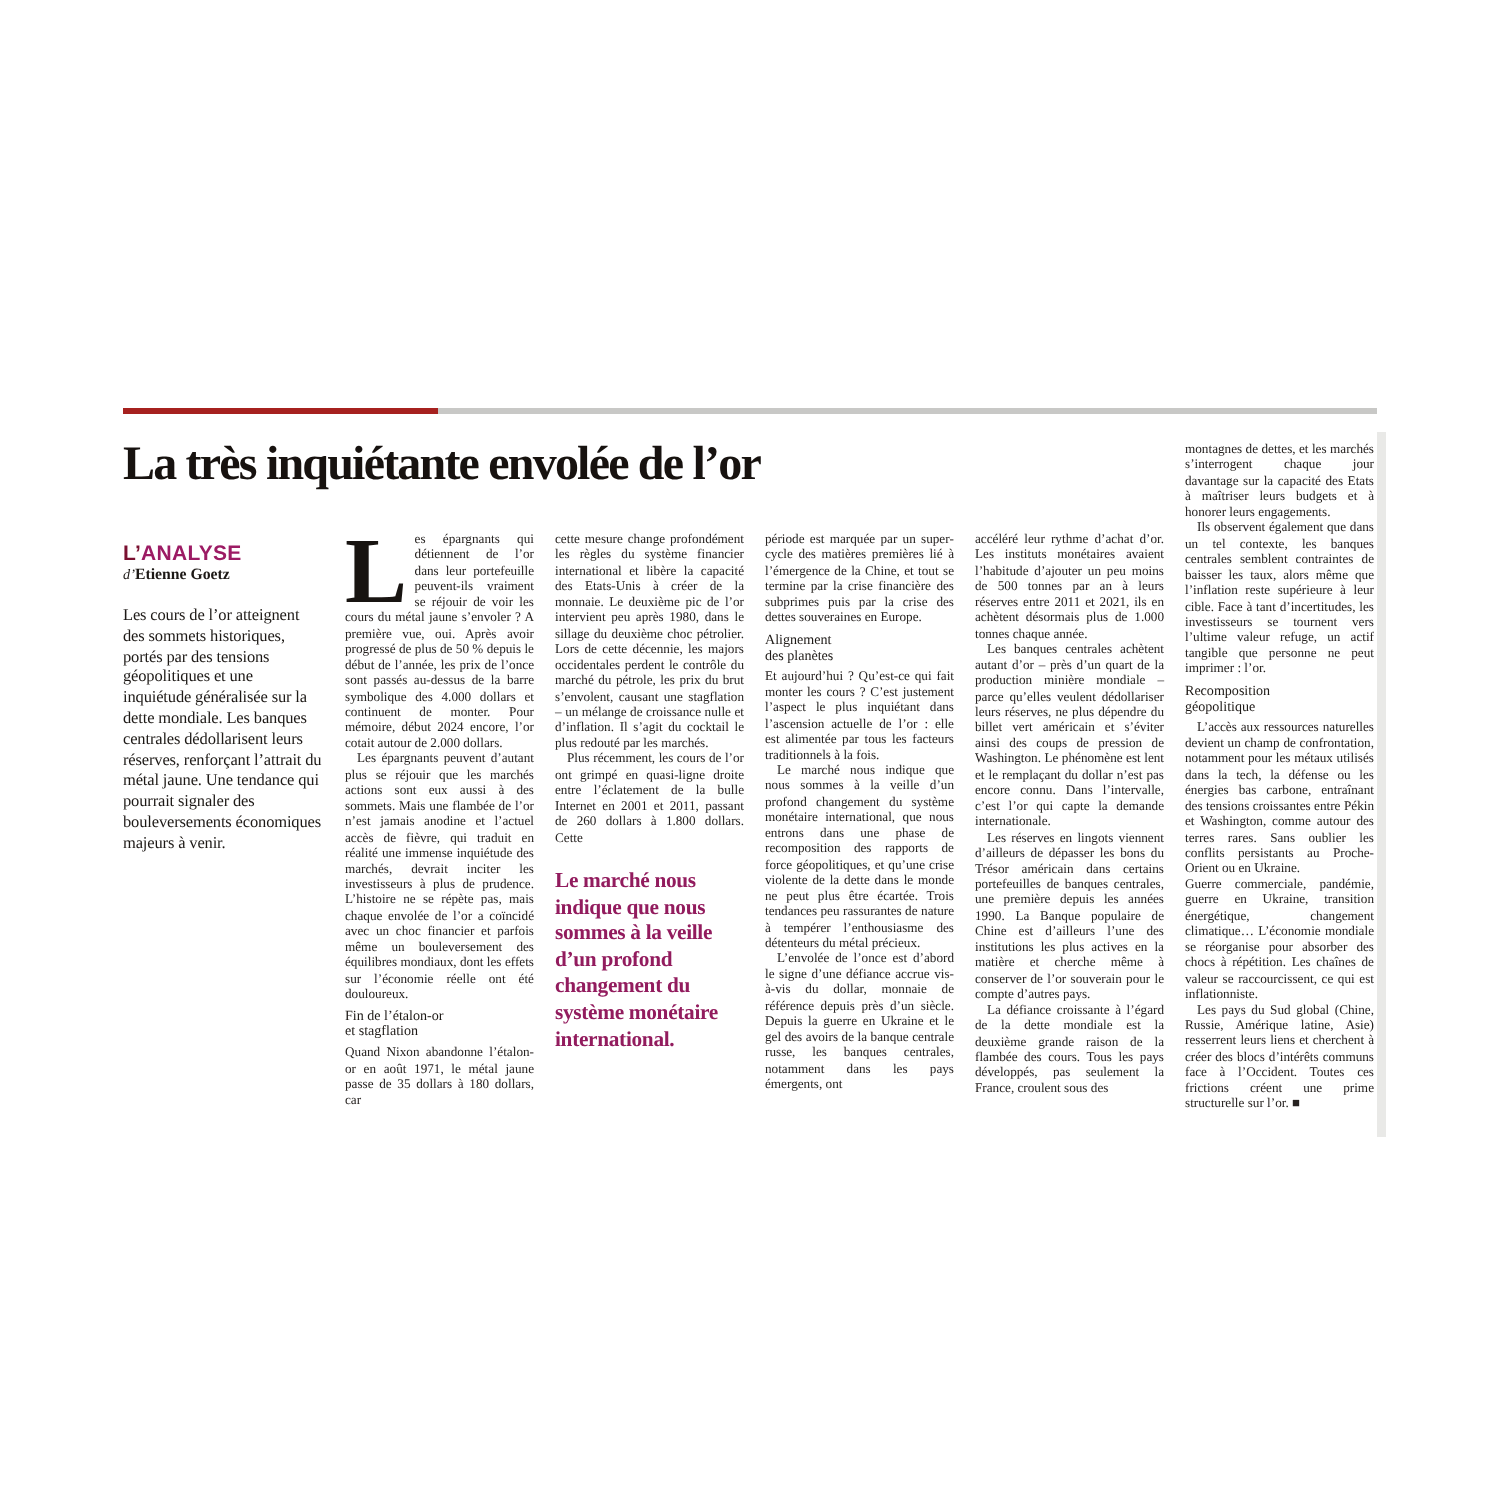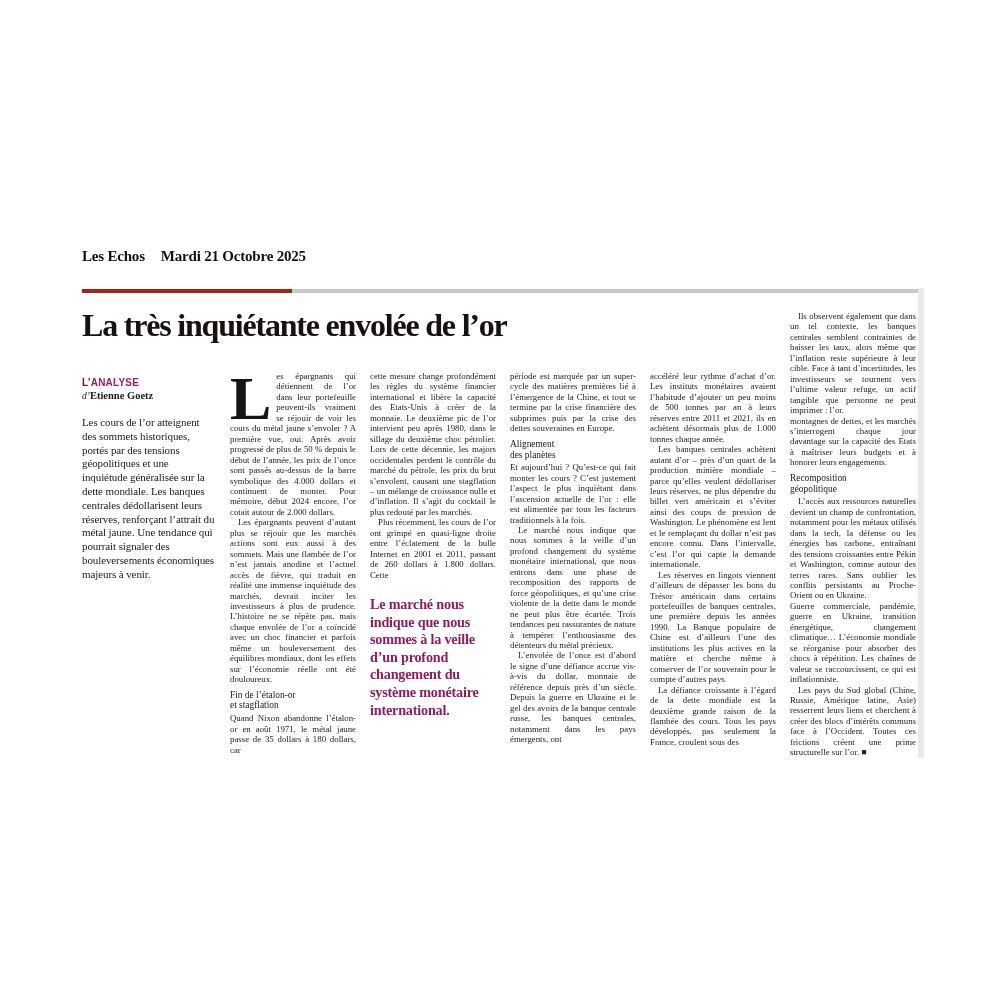--- a/index.html
+++ b/index.html
@@ -29,21 +29,21 @@
   .headline {
     font-size:32px; line-height:50px; font-weight:bold; color:#17120f;
     letter-spacing:-1.2px; margin-top:7px; margin-bottom:21px; white-space:nowrap;
   }
   .cols { display:flex; gap:14px; align-items:flex-start; }
   .col { width:126px; }
   .col-first { width:134px; padding-top:6px; }
   .col-last { width:126px; padding-top:18px; }
 
   
-  .kicker { font-family:"Liberation Sans", sans-serif; font-size:10px; font-weight:bold; letter-spacing:0.2px; }
+  .kicker { font-family:"Liberation Sans", sans-serif; font-size:14px; font-weight:bold; letter-spacing:0.2px; }
   .kicker .prefix { color:#7a1030; }
   .kicker .label { color:#9c1b64; }
   .byline { margin-top:2px; font-size:10.5px; color:#1d1916; }
   .byline .d { font-style:italic; font-weight:normal; font-size:9.5px; }
   .byline .author { font-weight:bold;margin-top:28px; }
 
   
   .standfirst {
     margin-top:15px; font-size:11px; line-height:13.8px; color:#1d1916;
     text-align:left; letter-spacing:-0.1px;
@@ -69,24 +69,20 @@
   }
 </style>
 </head>
 <body>
 
 <div class="canvas">
   <div class="scan-edge"></div>
 
   <div class="paper">
 
-    <div class="masthead">
-      <span class="pub">Les Echos</span>
-      <span class="date">Mardi 21 Octobre 2025</span>
-    </div>
 
     <div class="rule">
       <div class="red"></div>
     </div>
 
     <div class="body-row">
 
       <div class="main-left">
         <h1 class="headline">La très inquiétante envolée de l’or</h1>
 
@@ -129,22 +125,22 @@
             <p class="body">accéléré leur rythme d’achat d’or. Les instituts monétaires avaient l’habitude d’ajouter un peu moins de 500 tonnes par an à leurs réserves entre 2011 et 2021, ils en achètent désormais plus de 1.000 tonnes chaque année.</p>
             <p class="body ind">Les banques centrales achètent autant d’or – près d’un quart de la production minière mondiale – parce qu’elles veulent dédollariser leurs réserves, ne plus dépendre du billet vert américain et s’éviter ainsi des coups de pression de Washington. Le phénomène est lent et le remplaçant du dollar n’est pas encore connu. Dans l’intervalle, c’est l’or qui capte la demande internationale.</p>
             <p class="body ind">Les réserves en lingots viennent d’ailleurs de dépasser les bons du Trésor américain dans certains portefeuilles de banques centrales, une première depuis les années 1990. La Banque populaire de Chine est d’ailleurs l’une des institutions les plus actives en la matière et cherche même à conserver de l’or souverain pour le compte d’autres pays.</p>
             <p class="body ind">La défiance croissante à l’égard de la dette mondiale est la deuxième grande raison de la flambée des cours. Tous les pays développés, pas seulement la France, croulent sous des</p>
           </div>
 
         </div>
       </div>
 
       <div class="col col-last">
+        <p class="body">montagnes de dettes, et les marchés s’interrogent chaque jour davantage sur la capacité des Etats à maîtriser leurs budgets et à honorer leurs engagements.</p>
         <p class="body ind">Ils observent également que dans un tel contexte, les banques centrales semblent contraintes de baisser les taux, alors même que l’inflation reste supérieure à leur cible. Face à tant d’incertitudes, les investisseurs se tournent vers l’ultime valeur refuge, un actif tangible que personne ne peut imprimer : l’or.</p>
-        <p class="body">montagnes de dettes, et les marchés s’interrogent chaque jour davantage sur la capacité des Etats à maîtriser leurs budgets et à honorer leurs engagements.</p>
         <h3 class="subhead">Recomposition
 géopolitique</h3>
         <p class="body ind">L’accès aux ressources naturelles devient un champ de confrontation, notamment pour les métaux utilisés dans la tech, la défense ou les énergies bas carbone, entraînant des tensions croissantes entre Pékin et Washington, comme autour des terres rares. Sans oublier les conflits persistants au Proche-Orient ou en Ukraine.</p>
         <p class="body">Guerre commerciale, pandémie, guerre en Ukraine, transition énergétique, changement climatique… L’économie mondiale se réorganise pour absorber des chocs à répétition. Les chaînes de valeur se raccourcissent, ce qui est inflationniste.</p>
         <p class="body ind">Les pays du Sud global (Chine, Russie, Amérique latine, Asie) resserrent leurs liens et cherchent à créer des blocs d’intérêts communs face à l’Occident. Toutes ces frictions créent une prime structurelle sur l’or. ■</p>
       </div>
 
     </div>
   </div>
 </div>

